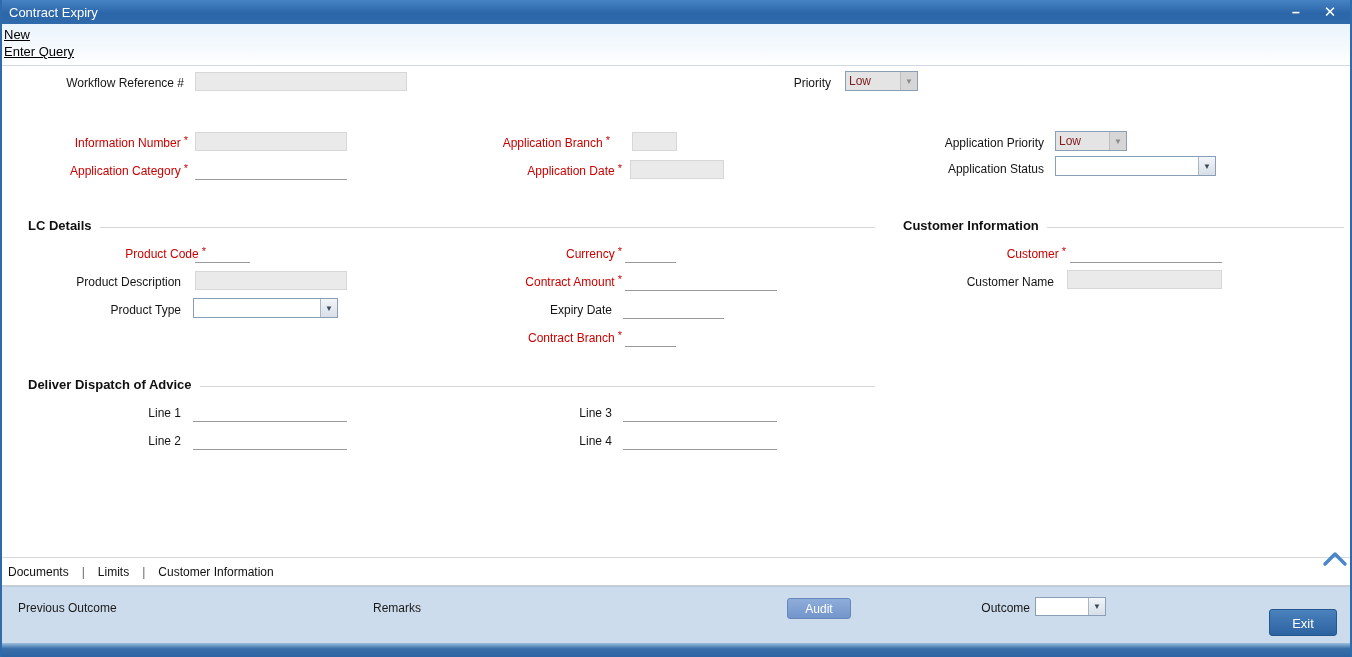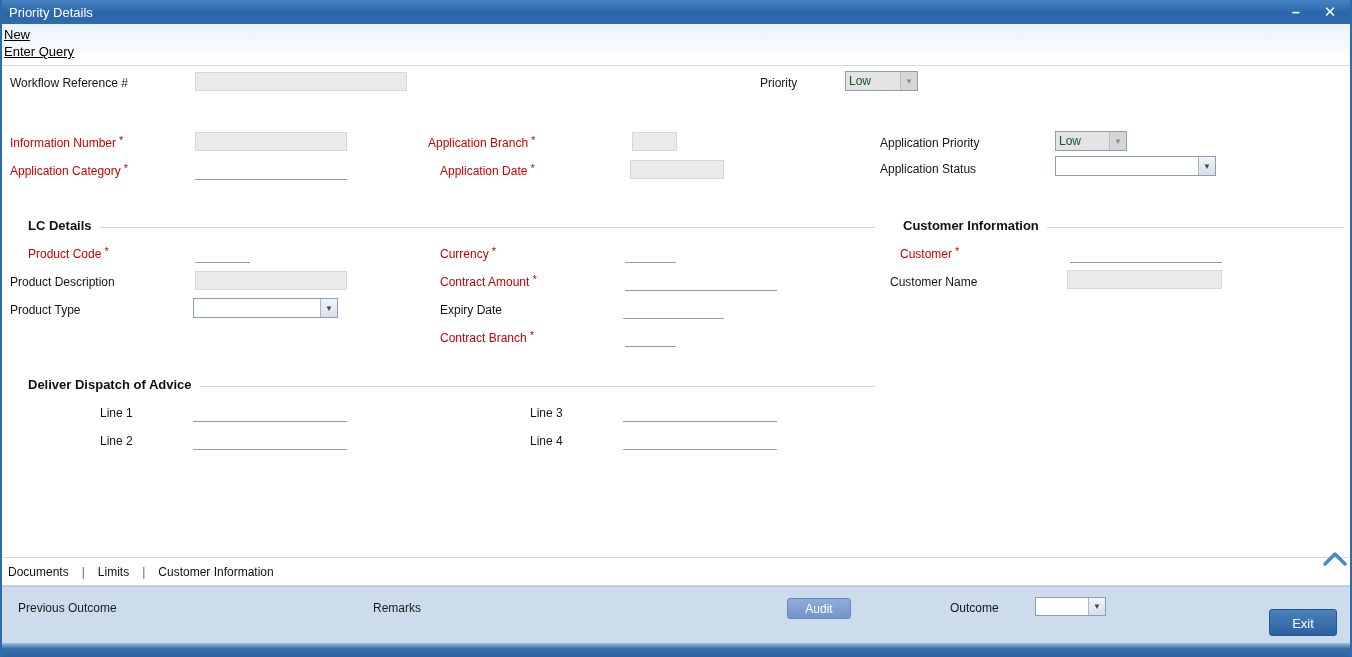--- a/index.html
+++ b/index.html
@@ -27,21 +27,21 @@
 
   
   .menustrip {
     position: absolute; left: 0; top: 24px; width: 1352px; height: 42px;
     background: linear-gradient(180deg, #eaf3fc 0%, #f6fafd 60%, #ffffff 100%);
     border-bottom: 1px solid #d2d9e2;
   }
   .menu-link { position: absolute; left: 4px; font-size: 13px; color: #000; text-decoration: underline; cursor: pointer; white-space: nowrap; }
 
   
-  .lbl { position: absolute; text-align: left; white-space: nowrap; font-size: 12px; color: #151515; }
+  .lbl { position: absolute; text-align: right; white-space: nowrap; font-size: 12px; color: #151515; }
   .lbl .red { color: #cc0000; }
   .req { color: #cc0000; margin-left: 3px; position: relative; top: -3px; font-size: 11px; }
 
   
   .in-gray {
     position: absolute; height: 19px; background: #eaeaea;
     border: 1px solid #d7d7d7; font-family: "Liberation Sans", sans-serif;
     font-size: 12px; color: #444; padding: 0 3px; outline: none;
   }
   .in-line {
@@ -49,21 +49,21 @@
     border: none; border-bottom: 1px solid #9a9a9a;
     font-family: "Liberation Sans", sans-serif; font-size: 12px; color: #222;
     padding: 0 2px; outline: none;
   }
 
   
   .sel { position: absolute; height: 20px; border: 1px solid #8a9fb5; background: #fff; display: flex; align-items: stretch; cursor: pointer; }
   .sel .sel-val { flex: 1; padding: 2px 3px 0 3px; font-size: 12px; white-space: nowrap; overflow: hidden; color: #222; }
   .sel .sel-arrow { width: 17px; background: linear-gradient(180deg, #f2f5f9 0%, #d8dfe8 100%); border-left: 1px solid #aab6c4; display: flex; align-items: center; justify-content: center; font-size: 8px; color: #3a4a5a; }
   .sel.disabled { background: #e4e4e4; cursor: default; }
-  .sel.disabled .sel-val { color: #14532d; }
+  .sel.disabled .sel-val { color: #7f1d1d; }
   .sel.disabled .sel-arrow { background: #d6d6d6; color: #8a8a8a; border-left-color: #bdbdbd; }
 
   
   .section { position: absolute; display: flex; align-items: center; gap: 8px; }
   .section .sec-title { font-size: 13px; font-weight: bold; color: #101010; white-space: nowrap; }
   .section .rule { flex: 1; border-top: 1px solid #d6d6d6; margin-top: 3px; }
 
   
   .sep { position: absolute; height: 1px; background: #d9d9d9; }
   .scroll-top { position: absolute; cursor: pointer; z-index: 45; }
@@ -85,21 +85,21 @@
 </style>
 </head>
 <body>
 
 <div class="window">
 
   <div class="edge left"></div>
   <div class="edge right"></div>
 
   <div class="titlebar">
-    <span class="title">Priority Details</span>
+    <span class="title">Contract Expiry</span>
     <span class="win-btn min"><span>–</span></span>
     <span class="win-btn close"><span>✕</span></span>
   </div>
 
   <div class="menustrip">
     <span class="menu-link" style="top:3px">New</span>
     <span class="menu-link" style="top:20px">Enter Query</span>
   </div>
 
   <div class="lbl" style="left:10px;top:76px;width:174px"><span>Workflow Reference #</span></div>

